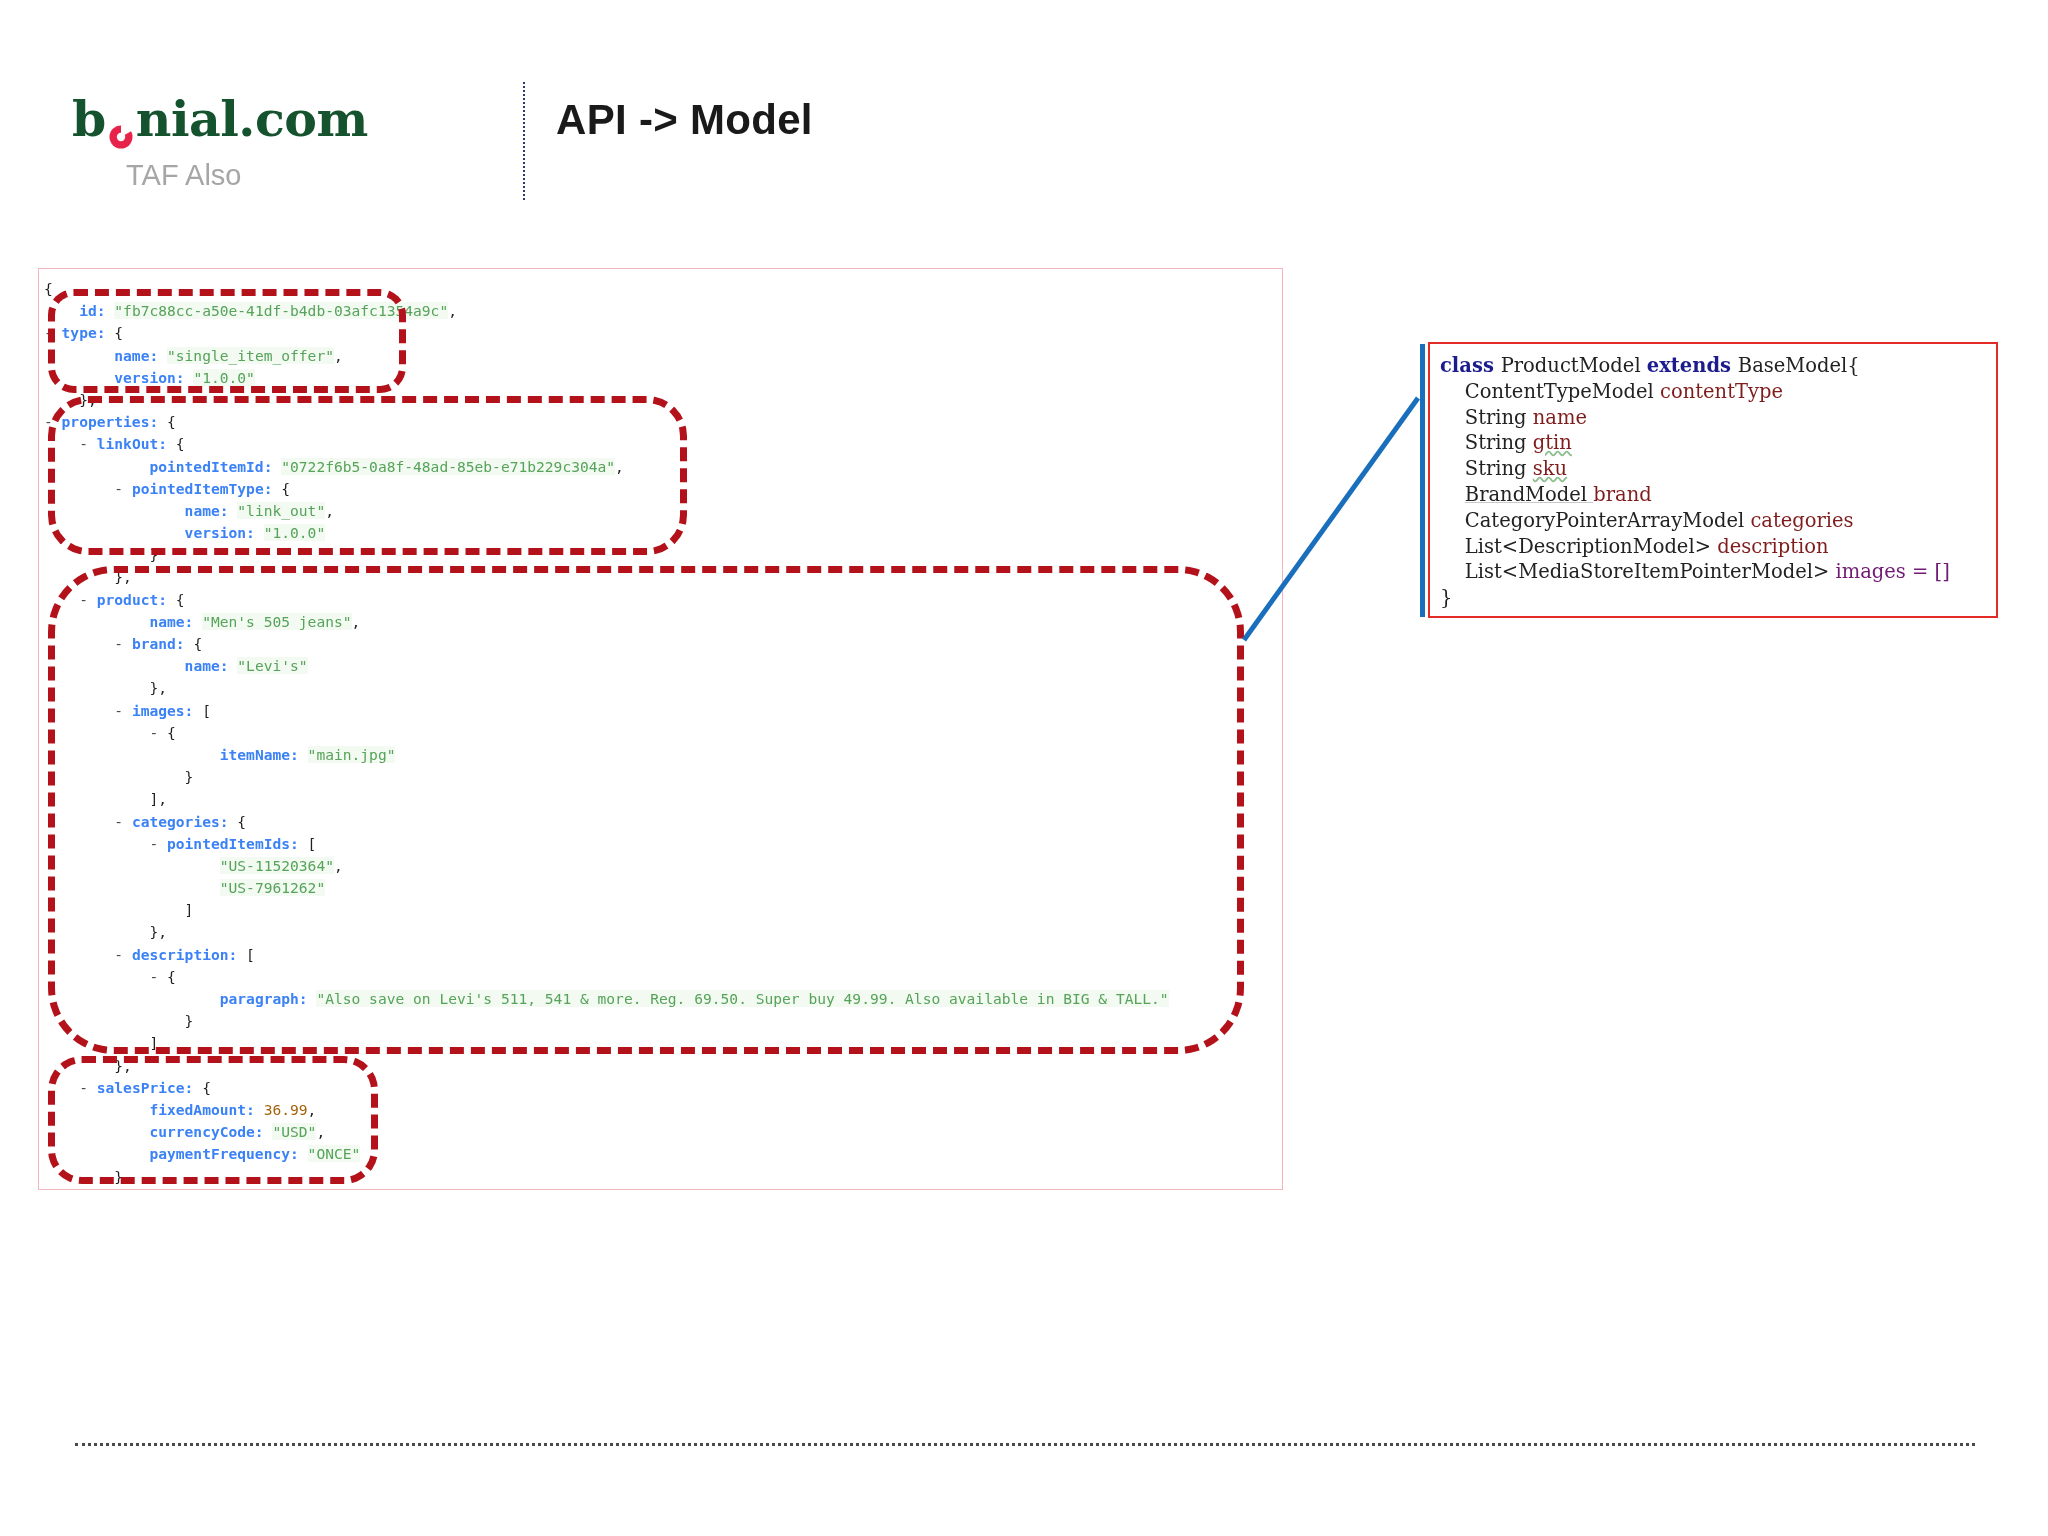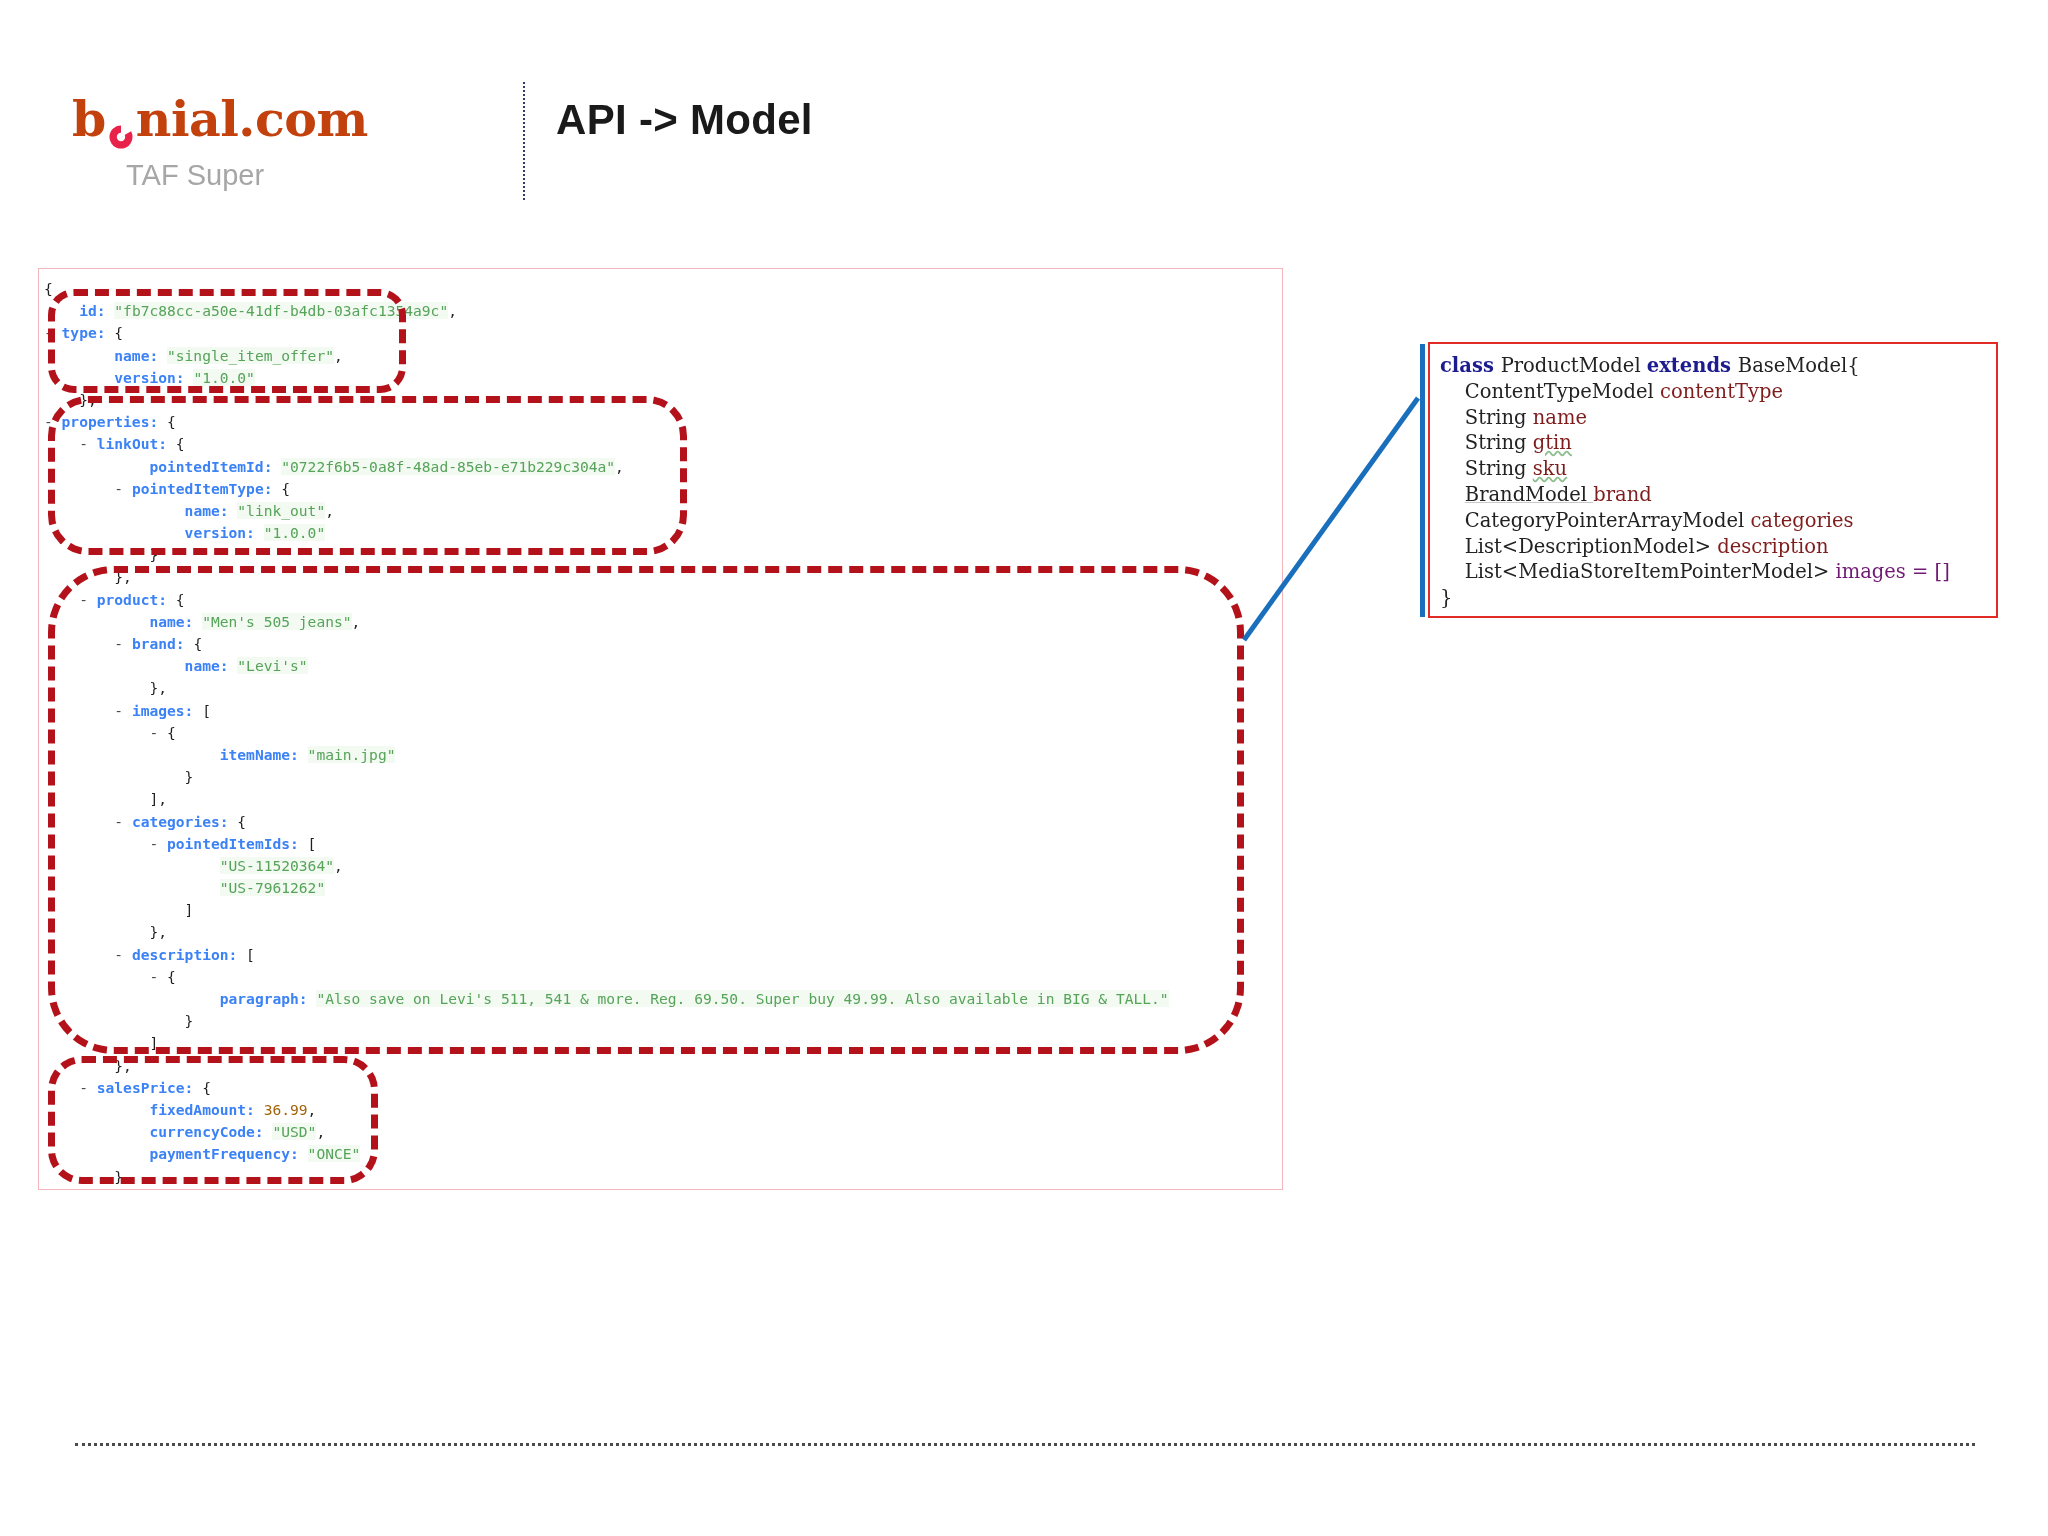--- a/index.html
+++ b/index.html
@@ -23,21 +23,21 @@
   }
   #logo-block {
     position: absolute;
     left: 72px; top: 95px;
     width: 420px;
   }
   #logo-wordmark {
     font-family: "DejaVu Serif", serif;
     font-size: 49px;
     font-weight: 700;
-    color: #c2410c;
+    color: #14532d;
     letter-spacing: -0.5px;
     line-height: 1;
     white-space: nowrap;
     position: relative;
   }
   .logo-o-wrap {
     position: relative;
     display: inline-block;
     width: 30px;
   }
@@ -154,21 +154,21 @@
 <body>
 
 <div id="header">
 
   <div id="logo-block">
     <div id="logo-wordmark"><span>b</span><span class="logo-o-wrap"><svg width="30" height="42" viewBox="0 0 30 42">
           <circle cx="15" cy="30" r="11.5" fill="#e8234a"></circle>
           <path d="M15 30 L15 18 A12 12 0 0 1 25.5 24 Z" fill="#ffffff"></path>
           <circle cx="15" cy="30" r="4.2" fill="#ffffff"></circle>
         </svg></span><span>nial.com</span></div>
-    <div id="logo-subtitle">TAF Super</div>
+    <div id="logo-subtitle">TAF Also</div>
   </div>
 
   <div id="title-divider"></div>
   <div id="slide-title">API -&gt; Model</div>
 </div>
 
 <div id="json-panel">
   <div id="json-code"><span class="ln"><span class="p">{</span></span><span class="ln"><span>    </span><span class="k">id: </span><span class="s">"fb7c88cc-a50e-41df-b4db-03afc1354a9c"</span><span class="p">,</span></span><span class="ln"><span class="d">- </span><span class="k">type: </span><span class="p">{</span></span><span class="ln"><span>        </span><span class="k">name: </span><span class="s">"single_item_offer"</span><span class="p">,</span></span><span class="ln"><span>        </span><span class="k">version: </span><span class="s">"1.0.0"</span></span><span class="ln"><span>    </span><span class="p">},</span></span><span class="ln"><span class="d">- </span><span class="k">properties: </span><span class="p">{</span></span><span class="ln"><span>    </span><span class="d">- </span><span class="k">linkOut: </span><span class="p">{</span></span><span class="ln"><span>            </span><span class="k">pointedItemId: </span><span class="s">"0722f6b5-0a8f-48ad-85eb-e71b229c304a"</span><span class="p">,</span></span><span class="ln"><span>        </span><span class="d">- </span><span class="k">pointedItemType: </span><span class="p">{</span></span><span class="ln"><span>                </span><span class="k">name: </span><span class="s">"link_out"</span><span class="p">,</span></span><span class="ln"><span>                </span><span class="k">version: </span><span class="s">"1.0.0"</span></span><span class="ln"><span>            </span><span class="p">}</span></span><span class="ln"><span>        </span><span class="p">},</span></span><span class="ln"><span>    </span><span class="d">- </span><span class="k">product: </span><span class="p">{</span></span><span class="ln"><span>            </span><span class="k">name: </span><span class="s">"Men's 505 jeans"</span><span class="p">,</span></span><span class="ln"><span>        </span><span class="d">- </span><span class="k">brand: </span><span class="p">{</span></span><span class="ln"><span>                </span><span class="k">name: </span><span class="s">"Levi's"</span></span><span class="ln"><span>            </span><span class="p">},</span></span><span class="ln"><span>        </span><span class="d">- </span><span class="k">images: </span><span class="p">[</span></span><span class="ln"><span>            </span><span class="d">- </span><span class="p">{</span></span><span class="ln"><span>                    </span><span class="k">itemName: </span><span class="s">"main.jpg"</span></span><span class="ln"><span>                </span><span class="p">}</span></span><span class="ln"><span>            </span><span class="p">],</span></span><span class="ln"><span>        </span><span class="d">- </span><span class="k">categories: </span><span class="p">{</span></span><span class="ln"><span>            </span><span class="d">- </span><span class="k">pointedItemIds: </span><span class="p">[</span></span><span class="ln"><span>                    </span><span class="s">"US-11520364"</span><span class="p">,</span></span><span class="ln"><span>                    </span><span class="s">"US-7961262"</span></span><span class="ln"><span>                </span><span class="p">]</span></span><span class="ln"><span>            </span><span class="p">},</span></span><span class="ln"><span>        </span><span class="d">- </span><span class="k">description: </span><span class="p">[</span></span><span class="ln"><span>            </span><span class="d">- </span><span class="p">{</span></span><span class="ln"><span>                    </span><span class="k">paragraph: </span><span class="s">"Also save on Levi's 511, 541 &amp; more. Reg. 69.50. Super buy 49.99. Also available in BIG &amp; TALL."</span></span><span class="ln"><span>                </span><span class="p">}</span></span><span class="ln"><span>            </span><span class="p">]</span></span><span class="ln"><span>        </span><span class="p">},</span></span><span class="ln"><span>    </span><span class="d">- </span><span class="k">salesPrice: </span><span class="p">{</span></span><span class="ln"><span>            </span><span class="k">fixedAmount: </span><span class="n">36.99</span><span class="p">,</span></span><span class="ln"><span>            </span><span class="k">currencyCode: </span><span class="s">"USD"</span><span class="p">,</span></span><span class="ln"><span>            </span><span class="k">paymentFrequency: </span><span class="s">"ONCE"</span></span><span class="ln"><span>        </span><span class="p">},</span></span><span class="ln"><span>    </span><span class="d">- </span><span class="k">listPrice: </span><span class="p">{</span></span></div>
 </div>
 

